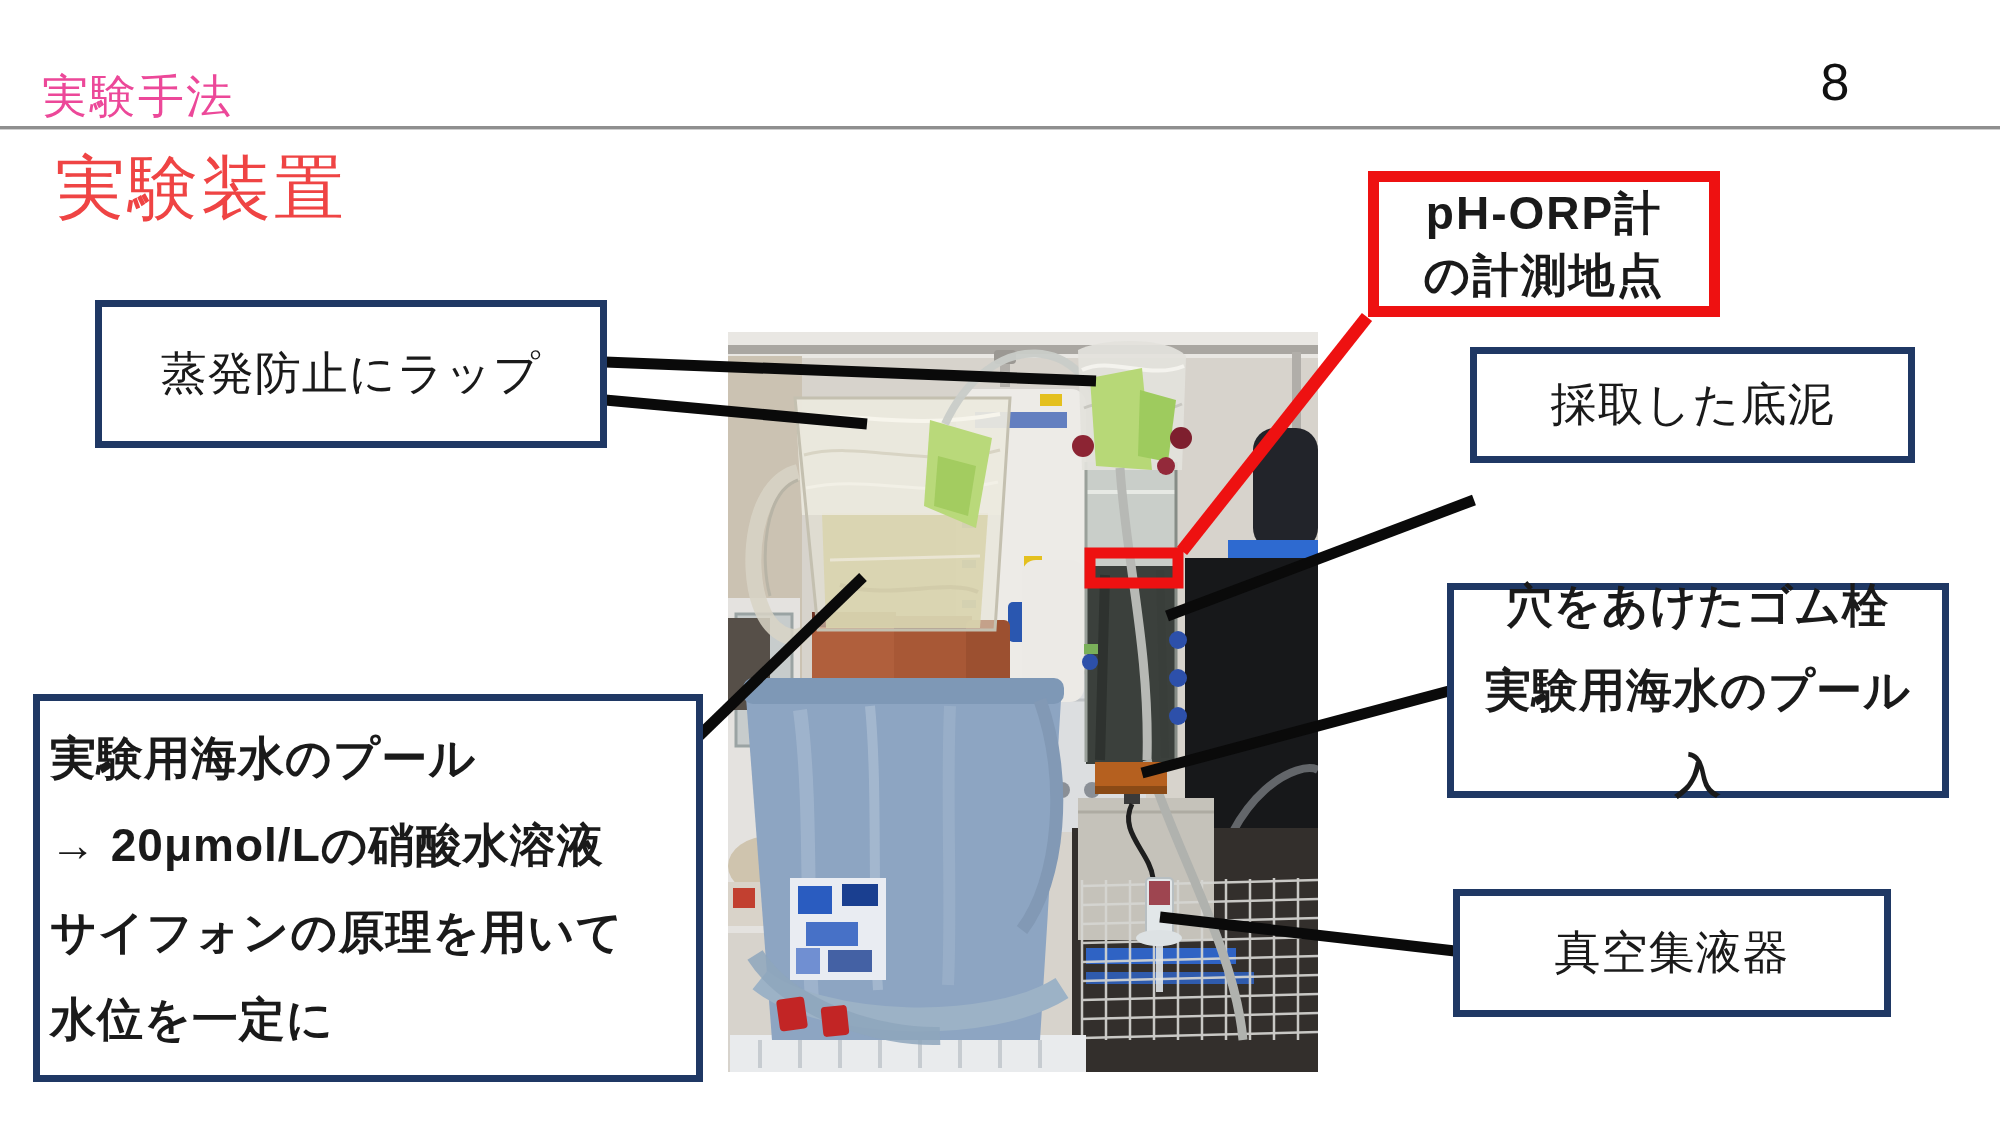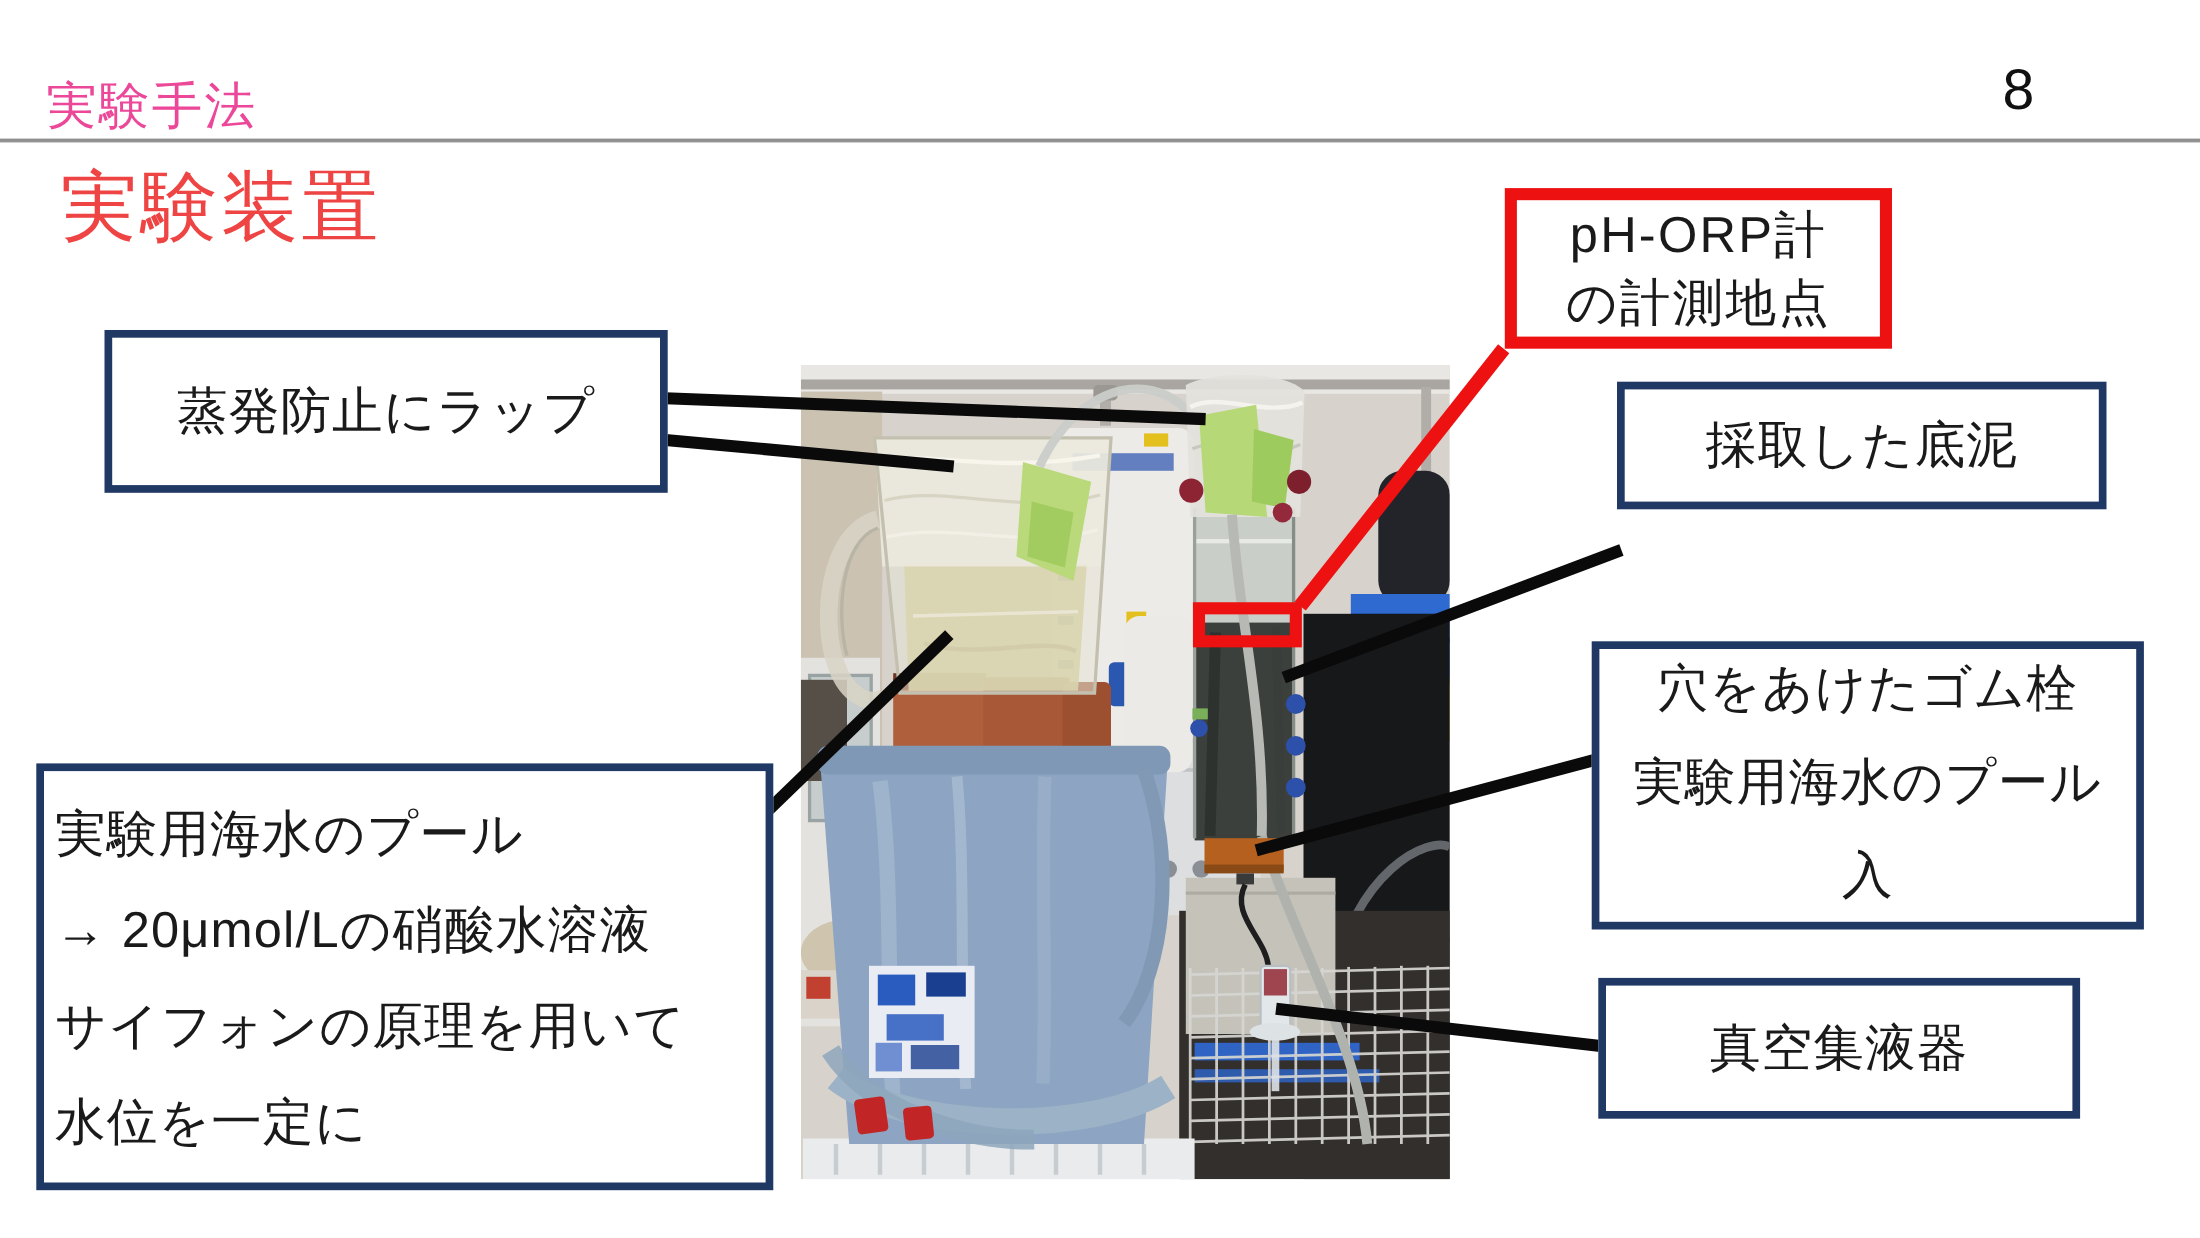--- a/index.html
+++ b/index.html
@@ -10,21 +10,21 @@
   .hdr-title{position:absolute;left:42px;top:48px;font-size:46px;letter-spacing:2px;color:#ec4899;margin-top:18px;}
   .page-num{position:absolute;left:1800px;top:52px;width:70px;text-align:center;font-size:52px;color:#111;}
   .divider{position:absolute;left:0;top:126px;width:2000px;height:3px;background:#8f8f8f;border-bottom:1px solid #cfcfcf;}
   .slide-title{position:absolute;left:55px;top:142px;font-size:70px;font-weight:normal;letter-spacing:3px;color:#ef4444;}
 
   .callout{
     position:absolute;box-sizing:border-box;background:#ffffff;border:7px solid #1f3864;
     display:flex;align-items:center;justify-content:center;text-align:center;
     font-size:46px;color:#1a1a1a;letter-spacing:1px;z-index:10;
   }
-  .callout .lines{line-height:85px;}
+  .callout .lines{line-height:85px;font-weight:bold;}
   .callout-red{border:11px solid #ee1111;}
   .callout-red .lines{line-height:62px;letter-spacing:2px;}
   .callout-overflow{overflow:visible;}
   .callout-left{
     justify-content:flex-start;text-align:left;align-items:flex-start;
     padding:14px 10px 0 10px;
   }
   .callout-left .lines{line-height:87px;}
 
   .photo-svg{position:absolute;left:728px;top:332px;z-index:1;}
@@ -267,21 +267,21 @@
     <div class="lines">
       <div>pH-ORP計</div>
       <div>の計測地点</div>
     </div>
   </div>
 
   <div class="callout" style="left:1470px;top:347px;width:445px;height:116px;">
     <span>採取した底泥</span>
   </div>
 
-  <div class="callout callout-overflow" style="left:1447px;top:583px;width:502px;height:262px;align-items:flex-end;">
+  <div class="callout callout-overflow" style="left:1447px;top:583px;width:502px;height:215px;">
     <div class="lines">
       <div>穴をあけたゴム栓</div>
       <div>実験用海水のプール</div>
       <div>入</div>
     </div>
   </div>
 
   <div class="callout" style="left:1453px;top:889px;width:438px;height:128px;">
     <span>真空集液器</span>
   </div>

